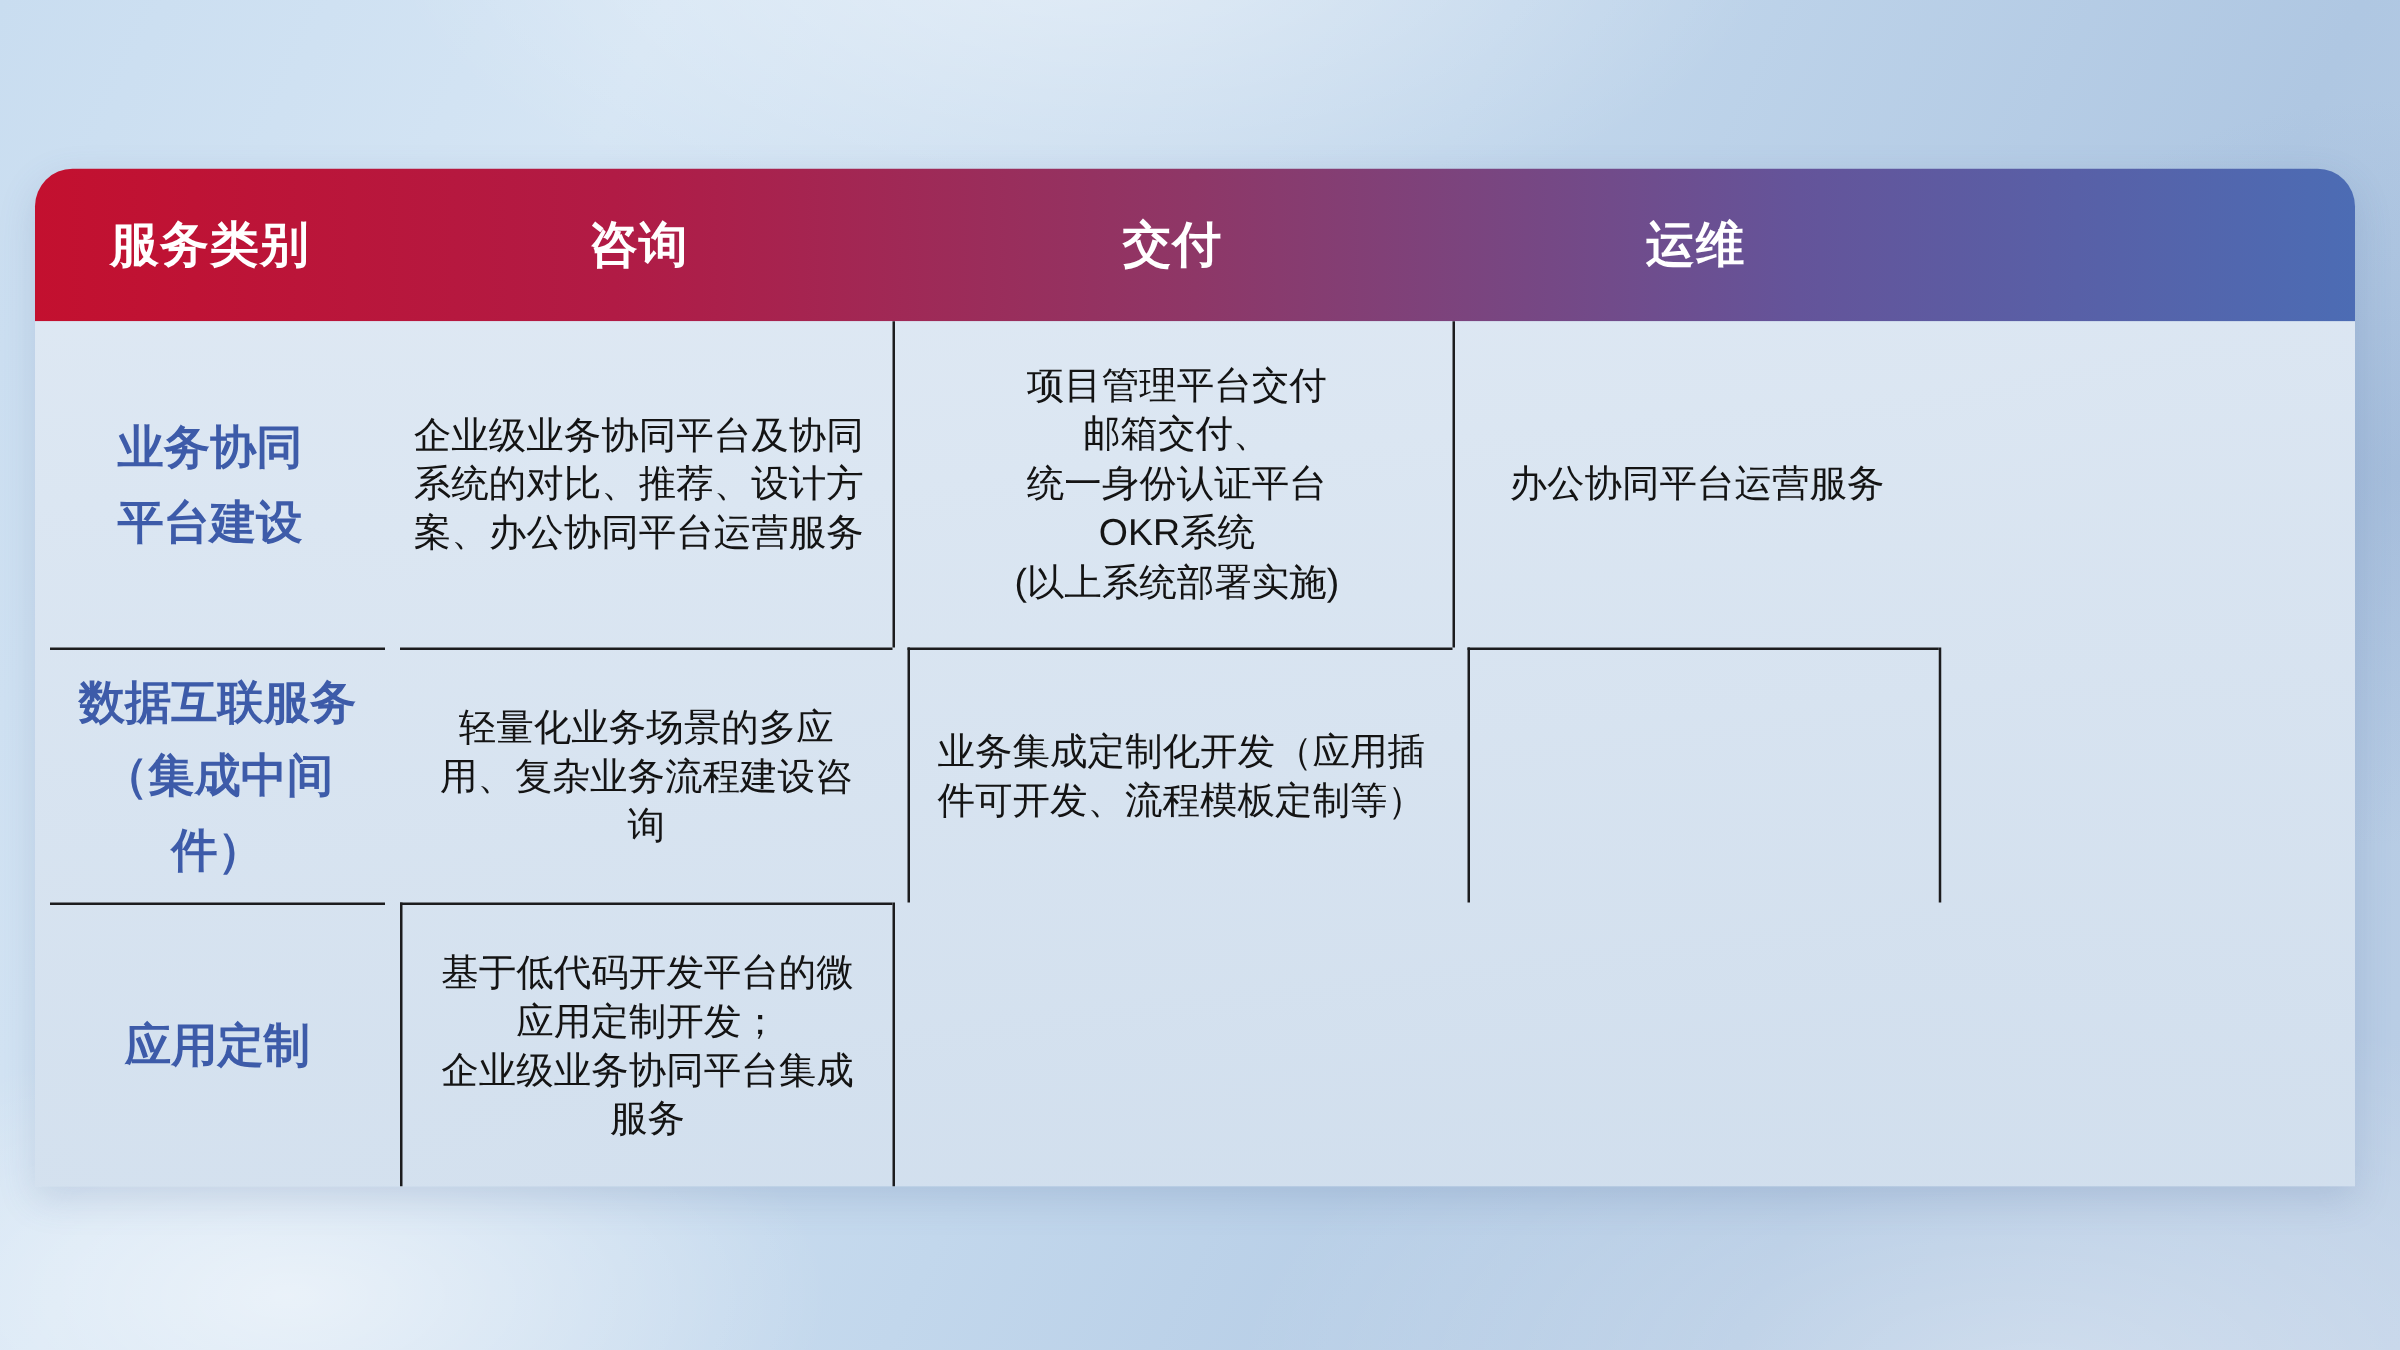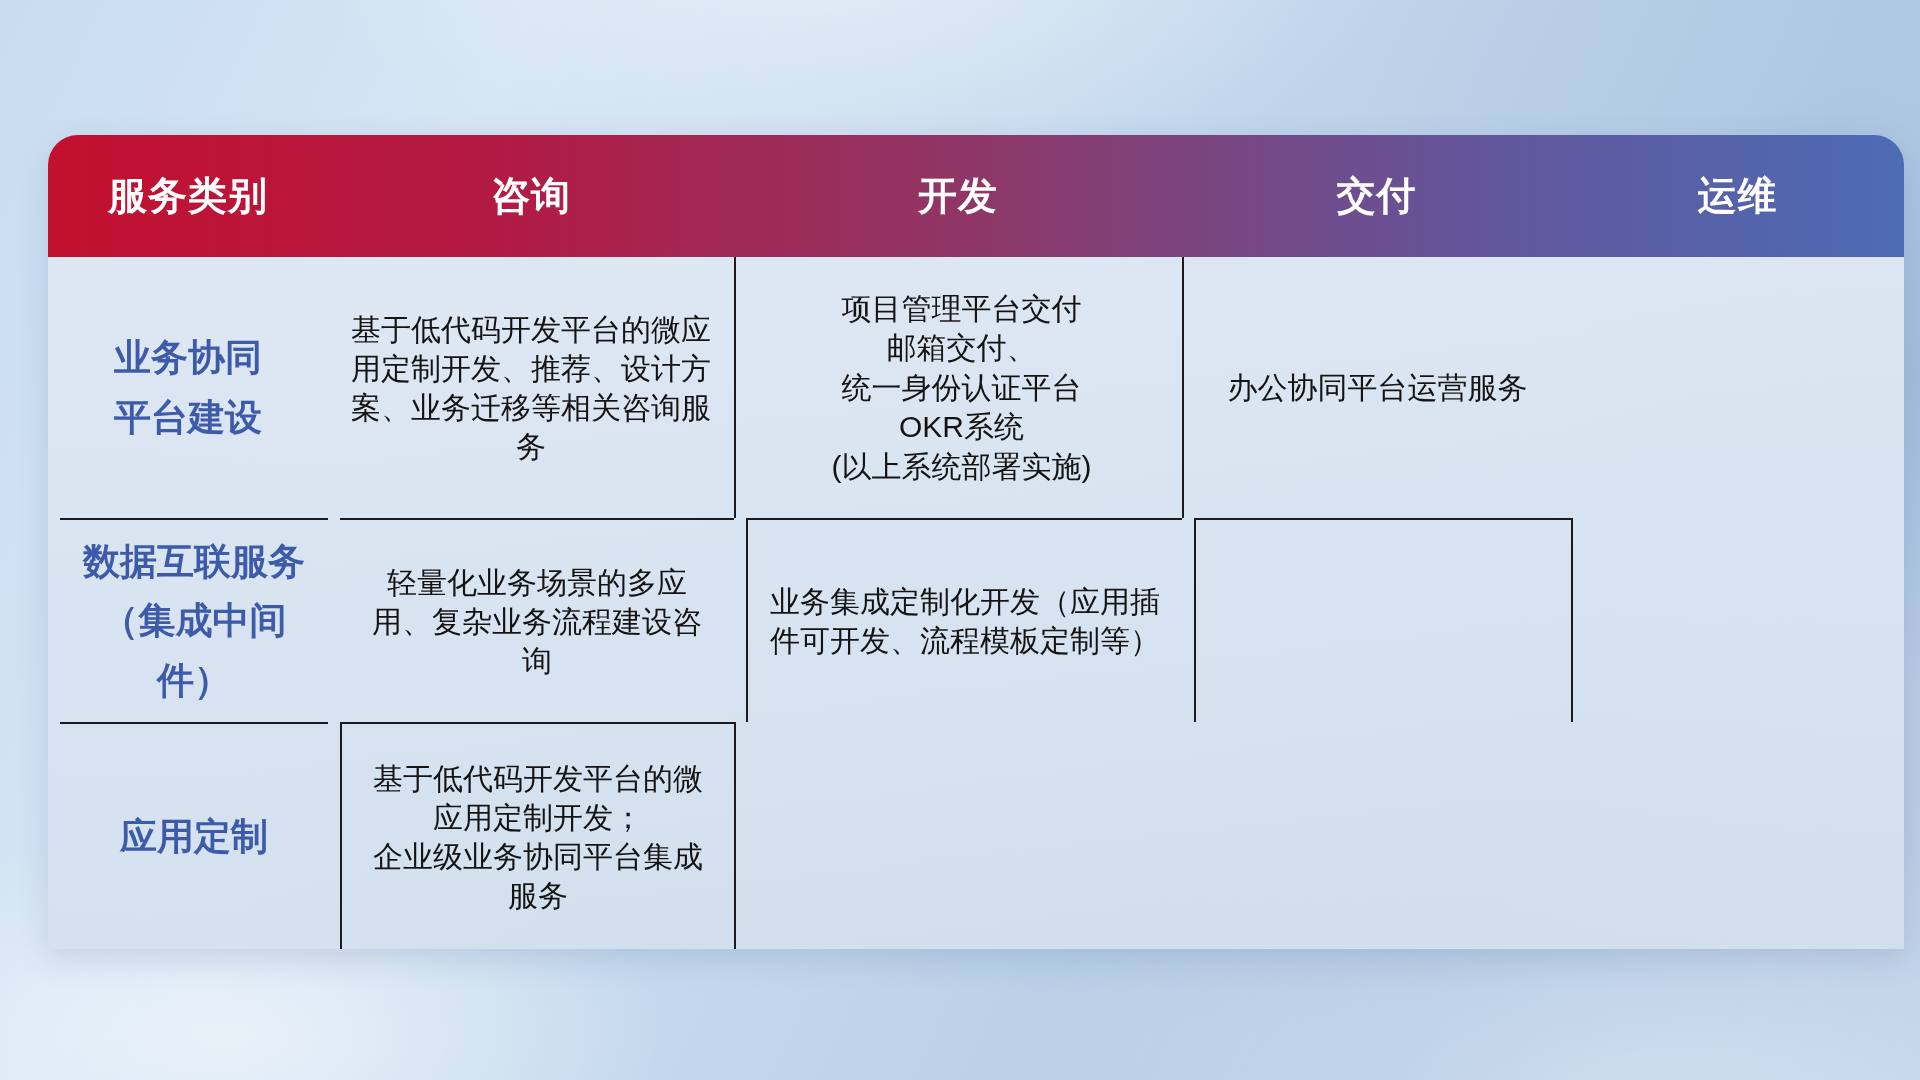--- a/index.html
+++ b/index.html
@@ -9,21 +9,21 @@
     background:
       radial-gradient(620px 300px at 12% 96%, rgba(255,255,255,0.55), transparent 70%),
       radial-gradient(900px 420px at 85% 102%, rgba(255,255,255,0.35), transparent 72%),
       radial-gradient(800px 360px at 45% -5%, rgba(255,255,255,0.45), transparent 70%),
       radial-gradient(500px 400px at 100% 35%, rgba(120,150,195,0.25), transparent 75%),
       linear-gradient(115deg, #c9ddf0 0%, #d5e5f4 22%, #c2d7ec 50%, #afc7e2 78%, #bccfe6 100%);
   }
 
   .services-table {
     position: absolute;
-    left: 48px;
+    left: 28px;
     top: 135px;
     width: 1856px;
     box-shadow: 0 10px 30px rgba(70,100,150,0.18);
     border-radius: 30px 30px 0 0;
   }
 
   .grid-row {
     display: grid;
     grid-template-columns: 280px 406px 448px 389px 333px;
   }
@@ -78,31 +78,30 @@
   .delivery-cell { line-height: 1.32; padding-left: 23px; }
 </style>
 </head>
 <body>
 
 <div class="services-table">
 
   <div class="grid-row header-row">
     <div class="header-cell">服务类别</div>
     <div class="header-cell">咨询</div>
-    <div class="header-cell">开发</div>
     <div class="header-cell">交付</div>
     <div class="header-cell">运维</div>
   </div>
 
   <div class="body-section">
 
     <div class="grid-row row-1">
       <div class="cell category-cell">业务协同
 平台建设</div>
-      <div class="cell">基于低代码开发平台的微应用定制开发、推荐、设计方案、业务迁移等相关咨询服务</div>
+      <div class="cell">企业级业务协同平台及协同系统的对比、推荐、设计方案、办公协同平台运营服务</div>
       <div class="cell vline delivery-cell">项目管理平台交付
 邮箱交付、
 统一身份认证平台
 OKR系统
 (以上系统部署实施)</div>
       <div class="cell vline">办公协同平台运营服务</div>
     </div>
 
     <div class="grid-row row-2">
       <div class="cell category-cell hline">数据互联服务

